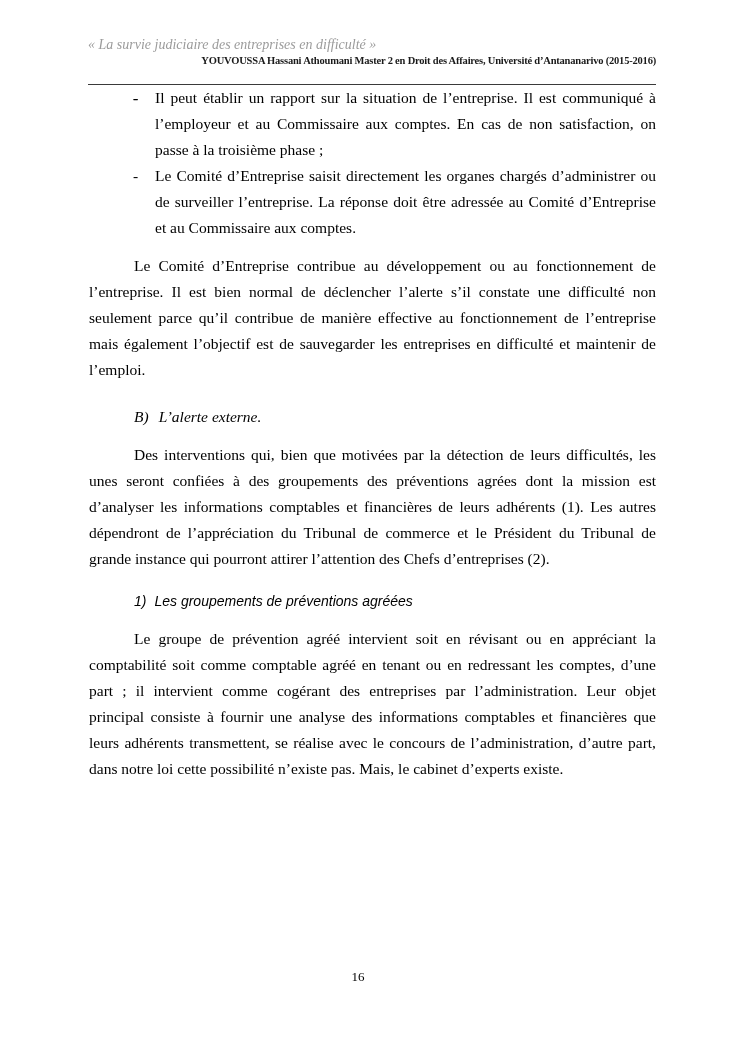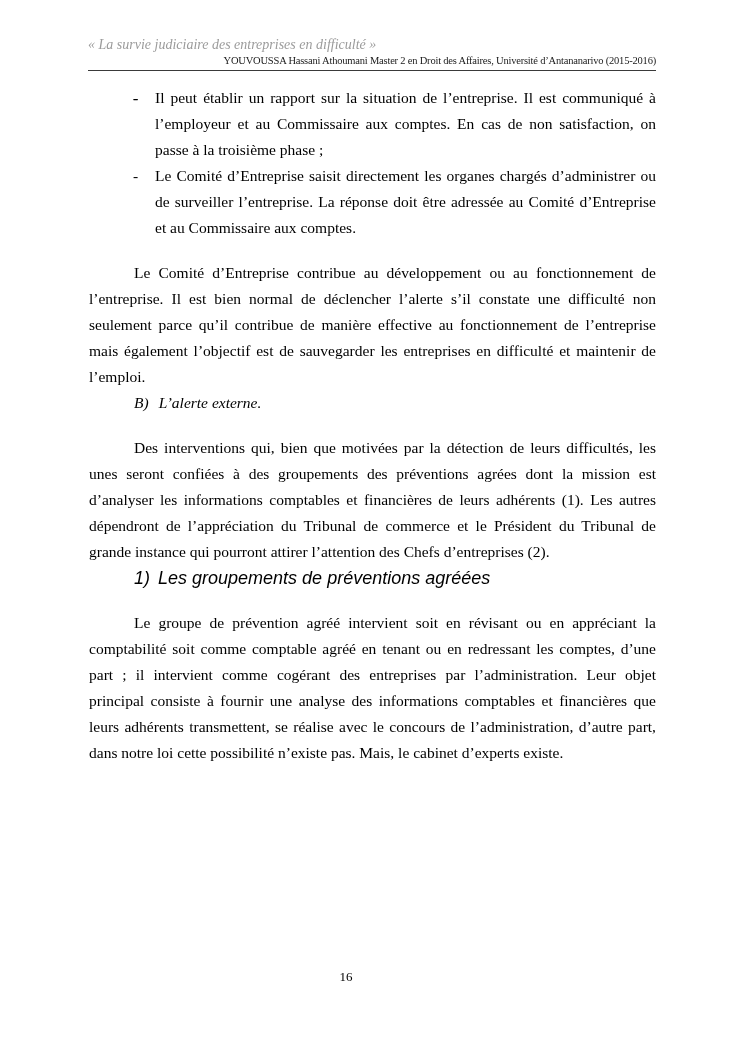--- a/index.html
+++ b/index.html
@@ -18,32 +18,32 @@
     overflow: hidden;
   }
 
   
   .running-header {
     position: absolute;
     top: 36px;
     left: 88px;
     width: 568px;
     border-bottom: 1.5px solid #3a3a3a;
-    padding-bottom: 3px;
+    padding-bottom: 17px;
   }
   .header-title {
     font-style: italic;
     font-size: 14px;
     color: #9b9b9b;
     line-height: 17px;
   }
   .header-byline {
     text-align: right;
     font-family: "Liberation Serif", serif;
-    font-weight: normal;
+    font-weight: bold;
     font-size: 10.5px;
     letter-spacing: -0.2px;
     color: #1a1a1a;
     line-height: 13px;
     margin-top: 1px;
   }
 
   
   .content {
     position: absolute;
@@ -63,42 +63,44 @@
     margin-left: 44px;
     padding-left: 22px;
     text-align: justify;
   }
   .list-marker {
     position: absolute;
     left: 0;
     top: 0;
   }
   .para {
-    margin: 19px 0 0 0;
+    margin: 12px 0 0 0;
     text-indent: 45px;
   }
   .heading-serif {
+    margin-top: 21px;
     margin-left: 45px;
     font-style: italic;
     font-size: 15.5px;
   }
   .heading-serif .heading-label { margin-right: 10px; }
   .heading-sans {
+    margin-top: 16px;
     margin-left: 45px;
     font-family: "Liberation Sans", sans-serif;
     font-style: italic;
-    font-size: 18px;
+    font-size: 14px;
   }
   .heading-sans .heading-label { margin-right: 8px; }
 
   
   .footer {
     position: absolute;
     top: 969px;
-    left: 0;
+    left: 12px;
     width: 692px;
     text-align: center;
   }
   .page-number {
     font-size: 13px;
     color: #000000;
   }
 </style>
 </head>
 <body>

